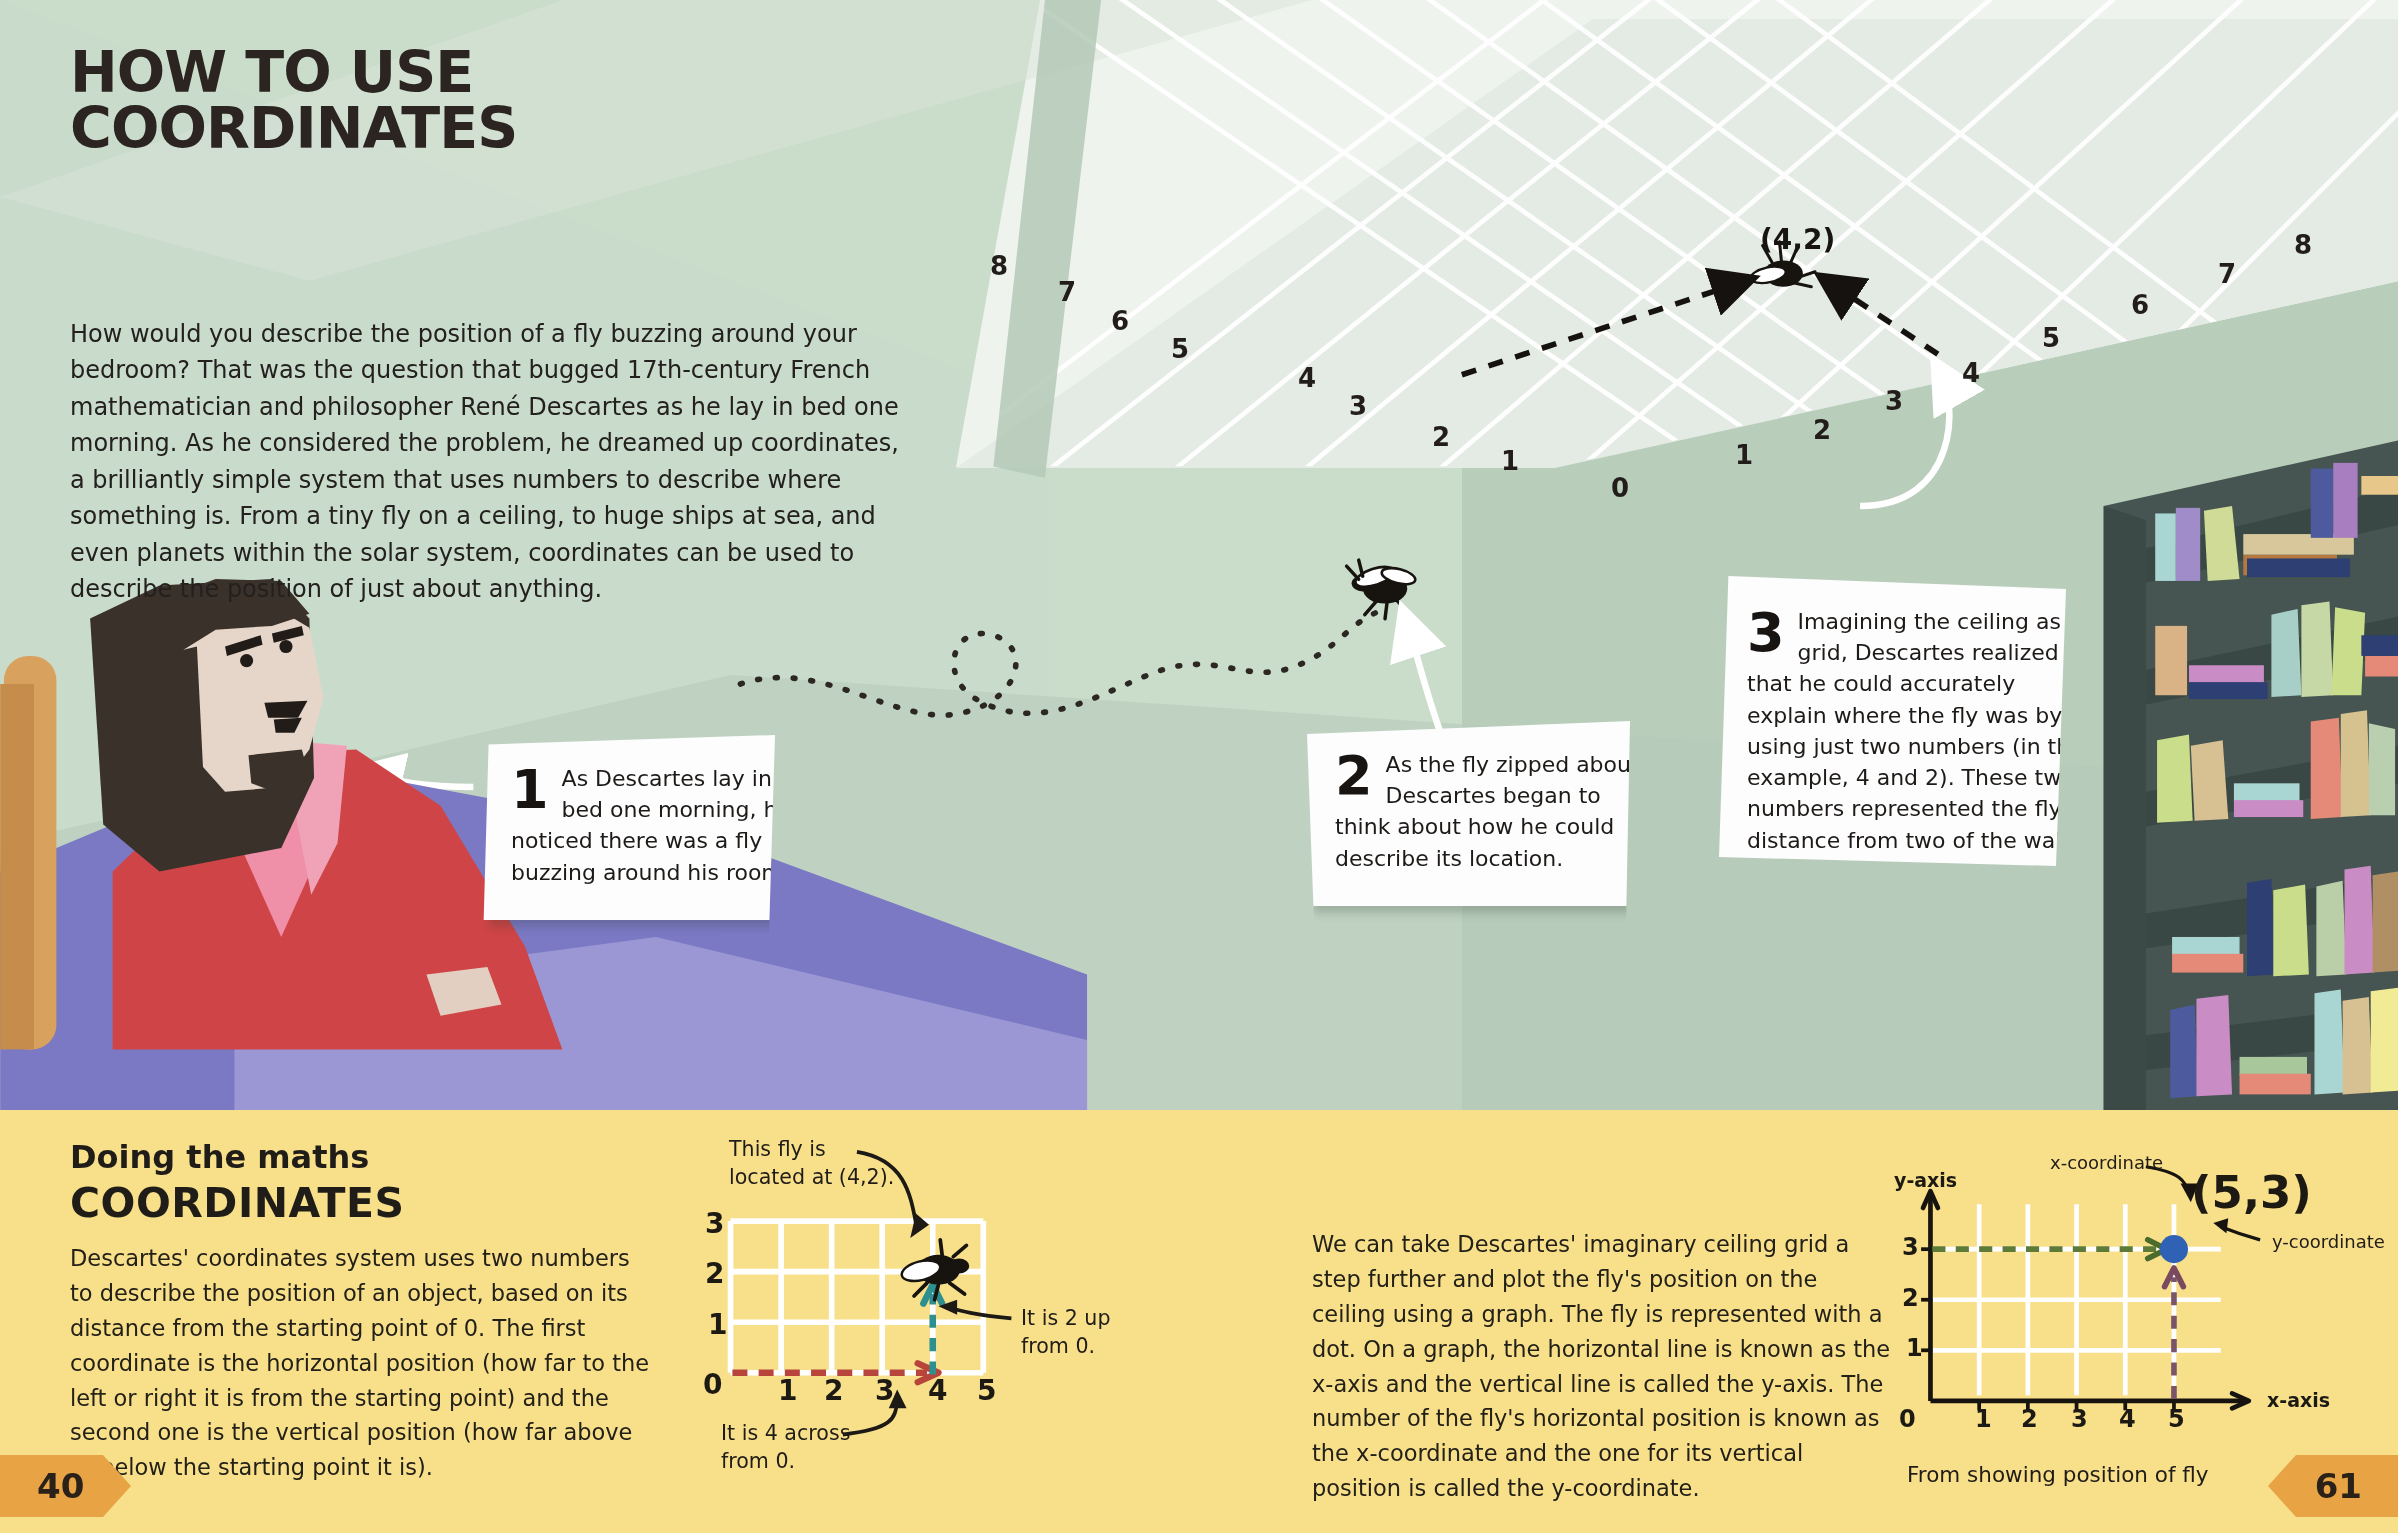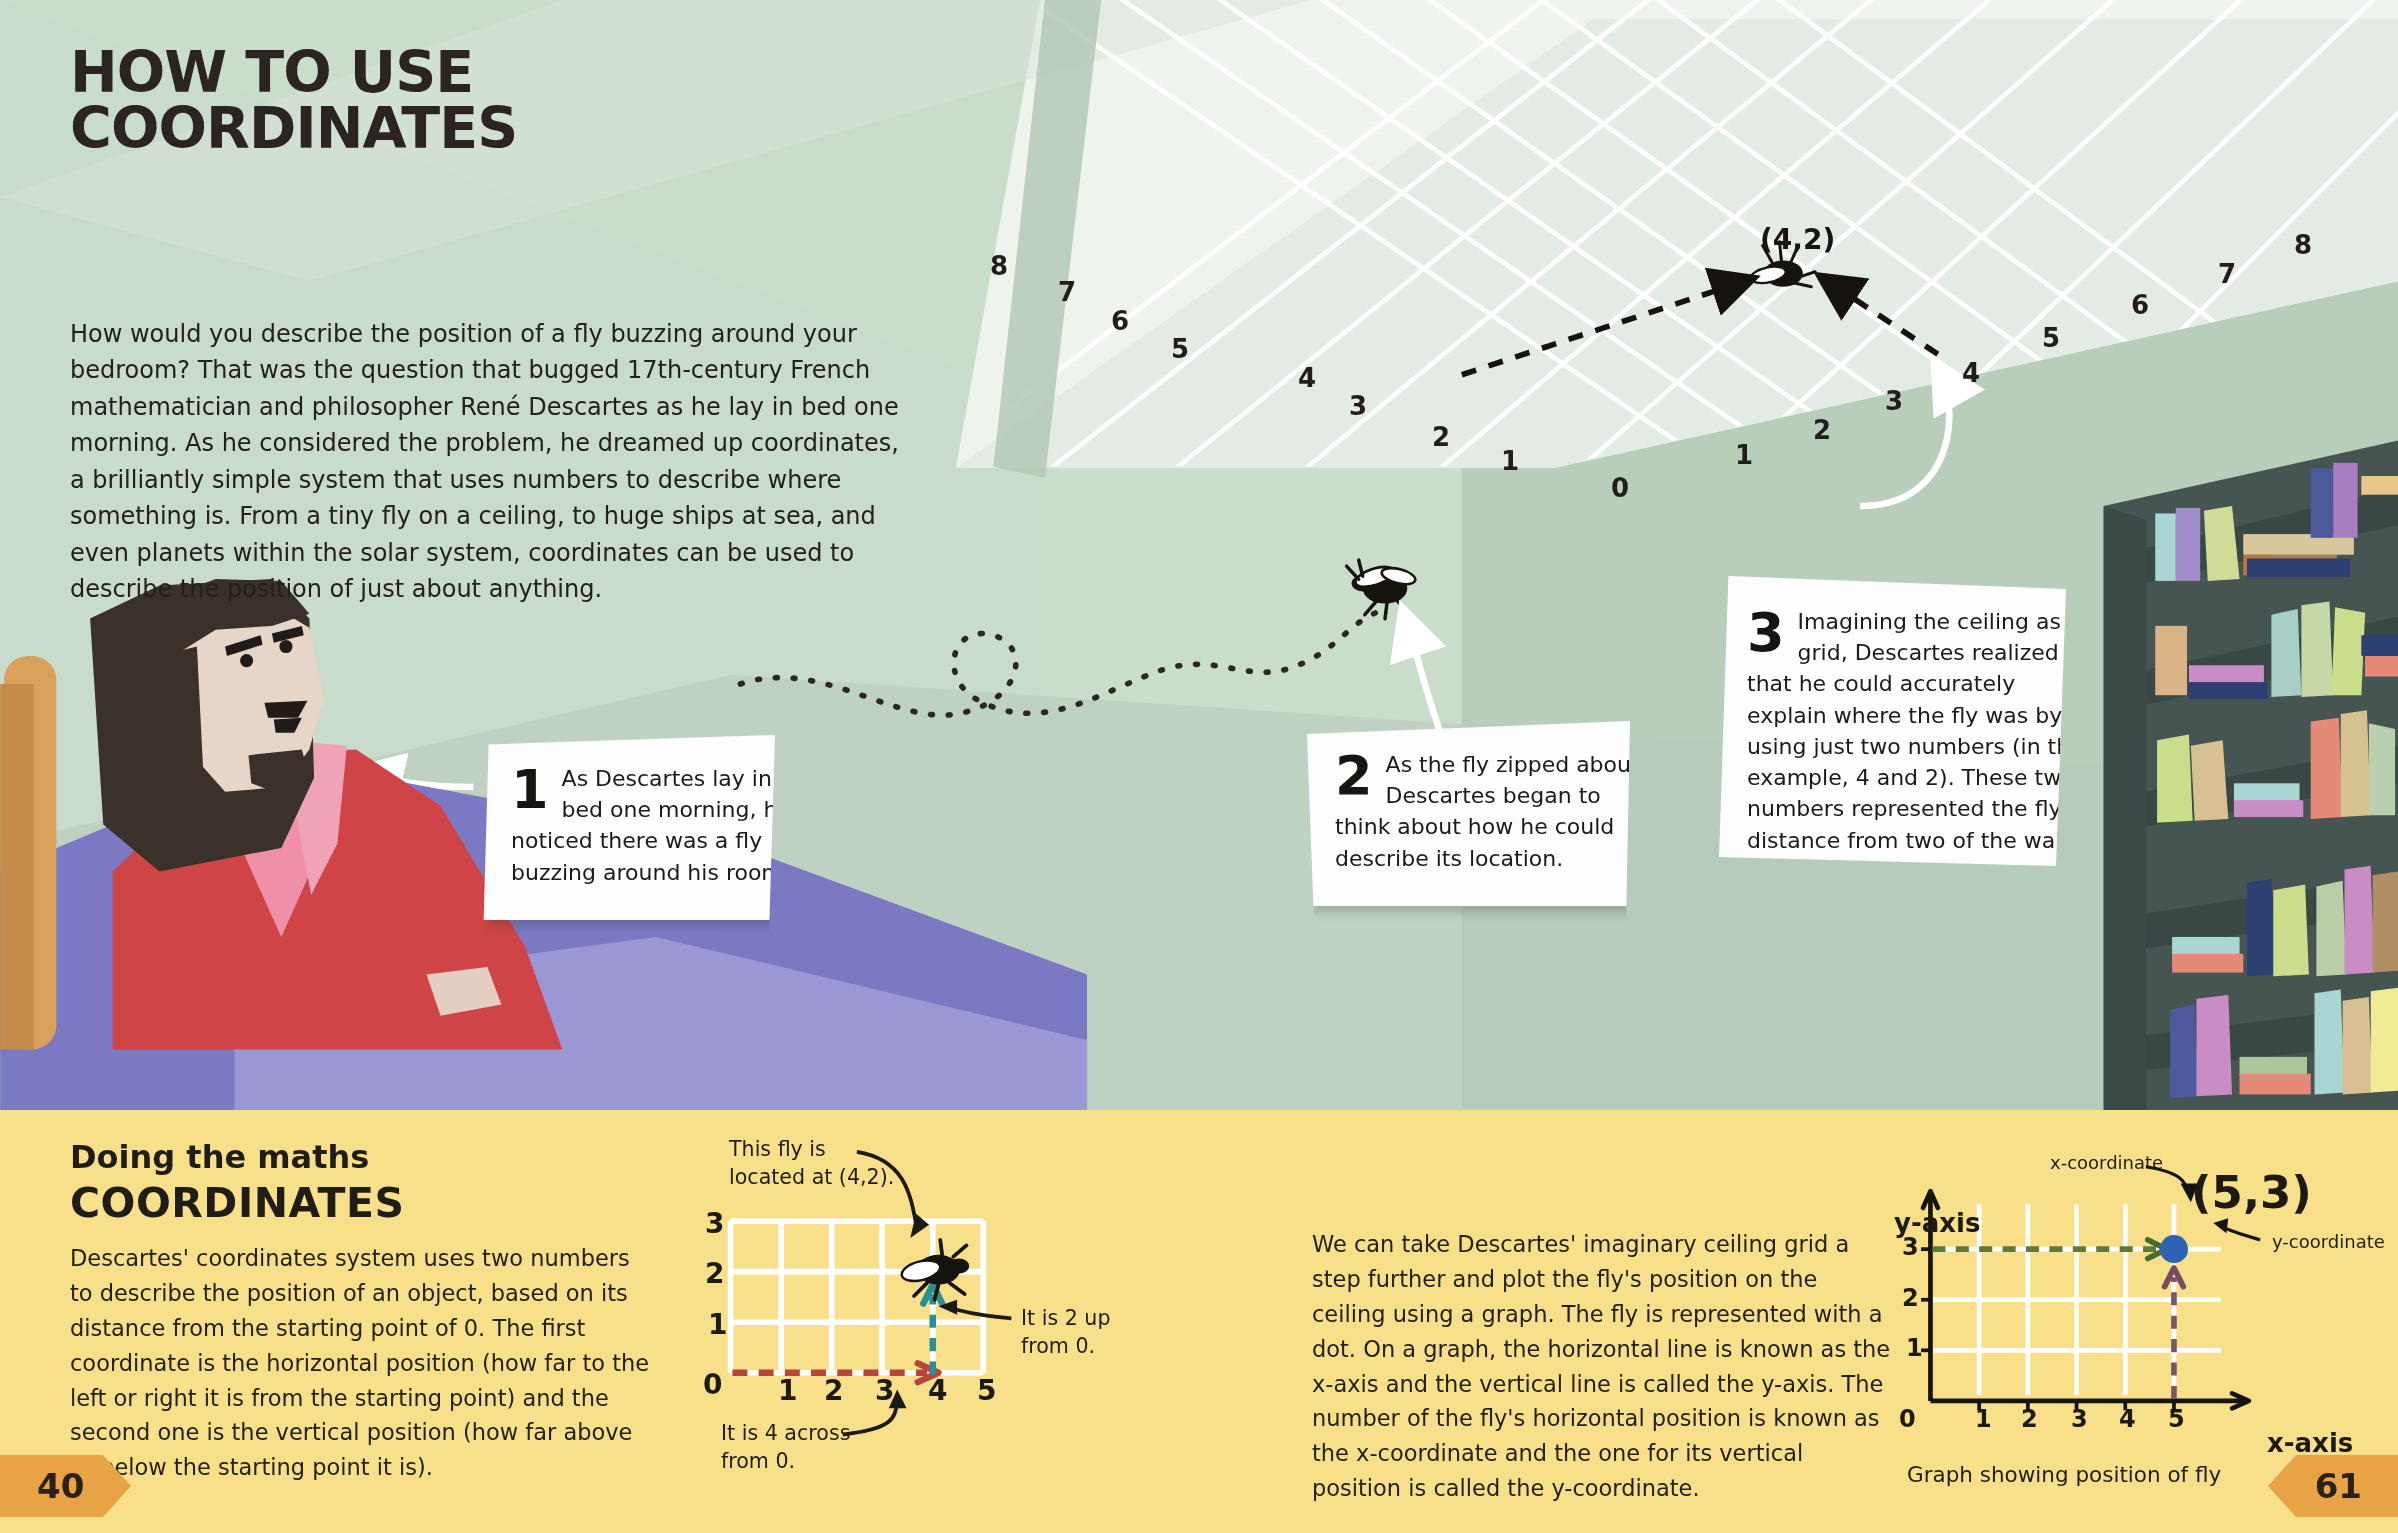--- a/index.html
+++ b/index.html
@@ -81,21 +81,21 @@
   .panel-title-small{position:absolute;left:70px;top:1138px;font-size:32px;
         font-weight:600;color:#201c18;}
   .panel-title-big{position:absolute;left:70px;top:1179px;font-size:41px;
         font-weight:700;letter-spacing:0.5px;color:#201c18;}
   .panel-text{position:absolute;font-size:22.5px;line-height:1.55;color:#232018;}
   #panel-text-left{left:70px;top:1241px;width:581px;}
   #panel-text-right{left:1312px;top:1227px;width:581px;}
 
   .ann{position:absolute;font-size:20.6px;line-height:1.35;color:#201c18;}
   .ann-small{position:absolute;font-size:18px;line-height:1.3;color:#201c18;}
-  .axtitle{position:absolute;font-size:26px;font-weight:700;color:#1d1a14;margin-top:39px;}
+  .axtitle{position:absolute;font-size:19px;font-weight:700;color:#1d1a14;}
   .gnum{position:absolute;font-size:28px;font-weight:600;color:#1d1a14;}
   .gnum-sm{position:absolute;font-size:24px;font-weight:600;color:#1d1a14;}
   .caption{position:absolute;left:1907px;top:1462px;font-size:21.5px;color:#201c18;}
 
   
   .pagetab{position:absolute;bottom:17px;width:131px;height:62px;background:#e8a345;
            color:#2a2118;font-size:34px;font-weight:600;
            display:flex;align-items:center;justify-content:center;}
   #pagetab-left{left:0;clip-path:polygon(0 0,103px 0,131px 31px,103px 62px,0 62px);
                 justify-content:flex-start;padding-left:37px;box-sizing:border-box;}
@@ -453,19 +453,19 @@
   <div class="gnum-sm" style="left:1902px;top:1233px;">3</div>
   <div class="gnum-sm" style="left:1902px;top:1284px;">2</div>
   <div class="gnum-sm" style="left:1906px;top:1334px;">1</div>
   <div class="gnum-sm" style="left:1899px;top:1405px;">0</div>
   <div class="gnum-sm" style="left:1975px;top:1405px;">1</div>
   <div class="gnum-sm" style="left:2021px;top:1405px;">2</div>
   <div class="gnum-sm" style="left:2071px;top:1405px;">3</div>
   <div class="gnum-sm" style="left:2119px;top:1405px;">4</div>
   <div class="gnum-sm" style="left:2168px;top:1405px;">5</div>
 
-  <div class="caption">Graph showing position of fly</div>
+  <div class="caption">From showing position of fly</div>
 
   <div class="pagetab" id="pagetab-left">40</div>
   <div class="pagetab" id="pagetab-right">61</div>
 
 </div>
 
 
 </body></html>

